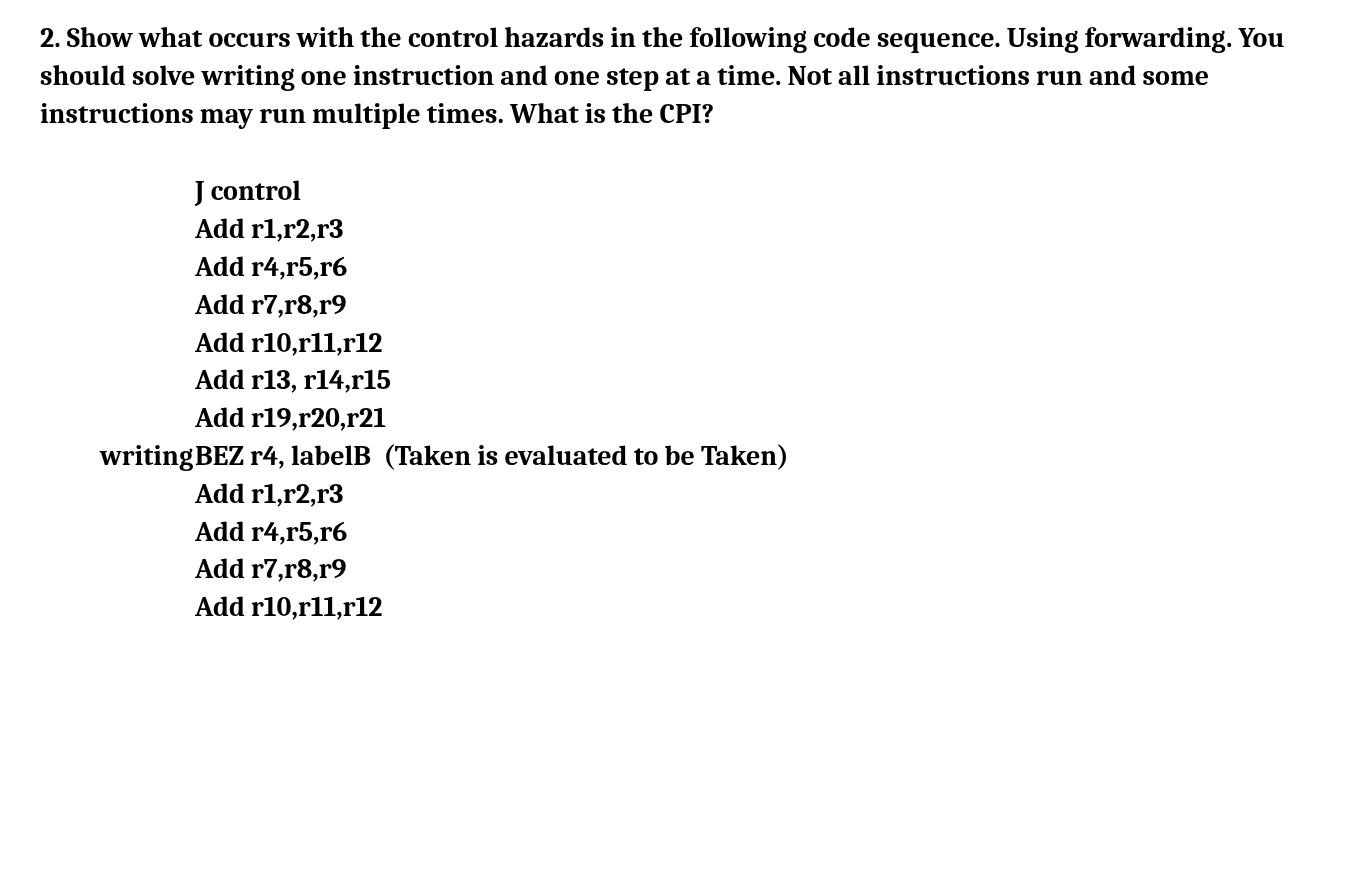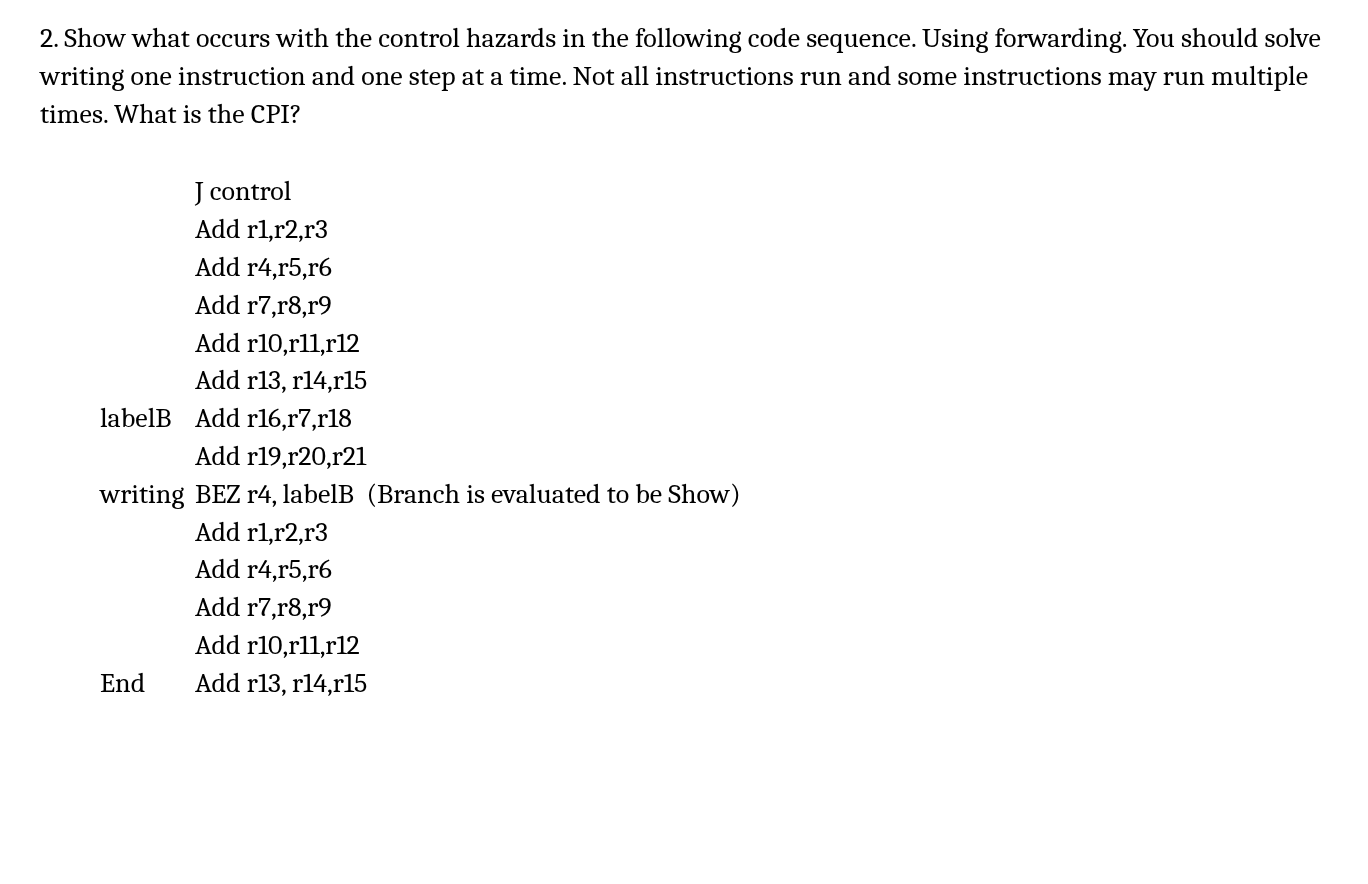--- a/index.html
+++ b/index.html
@@ -1,18 +1,19 @@
 <!DOCTYPE html>
 <html><head>
   <meta charset="utf-8">
   <style>
     * {
       margin: 0;
       padding: 0;
       box-sizing: border-box;
+      font-weight: bold;
     }
     body {
       background: #ffffff;
       font-family: Cambria, Georgia, 'Times New Roman', serif;
       padding: 20px 40px;
       width: 1368px;
       height: 884px;
       color: #000000;
     }
     .question-text {
@@ -41,21 +42,19 @@
   <span>Show what occurs with the control hazards in the following code sequence. Using forwarding.  You should solve writing one instruction and one step at a time. Not all instructions run and some instructions may run multiple times.  What is the CPI?</span>
 </div>
 
 <div class="code-block">
   <div class="code-line"><span class="label-col"></span><span>J control</span></div>
   <div class="code-line"><span class="label-col"></span><span>Add r1,r2,r3</span></div>
   <div class="code-line"><span class="label-col"></span><span>Add r4,r5,r6</span></div>
   <div class="code-line"><span class="label-col"></span><span>Add r7,r8,r9</span></div>
   <div class="code-line"><span class="label-col"></span><span>Add r10,r11,r12</span></div>
   <div class="code-line"><span class="label-col"></span><span>Add r13, r14,r15</span></div>
-  <div class="code-line"><span class="label-col">labelB</span><span>Add r16,r7,r18</span></div>
   <div class="code-line"><span class="label-col"></span><span>Add r19,r20,r21</span></div>
-  <div class="code-line"><span class="label-col">writing</span><span>BEZ r4, labelB  (Branch is evaluated to be Show)</span></div>
+  <div class="code-line"><span class="label-col">writing</span><span>BEZ r4, labelB  (Taken is evaluated to be Taken)</span></div>
   <div class="code-line"><span class="label-col"></span><span>Add r1,r2,r3</span></div>
   <div class="code-line"><span class="label-col"></span><span>Add r4,r5,r6</span></div>
   <div class="code-line"><span class="label-col"></span><span>Add r7,r8,r9</span></div>
   <div class="code-line"><span class="label-col"></span><span>Add r10,r11,r12</span></div>
-  <div class="code-line"><span class="label-col">End</span><span>Add r13, r14,r15</span></div>
 </div>
 
 </body></html>

